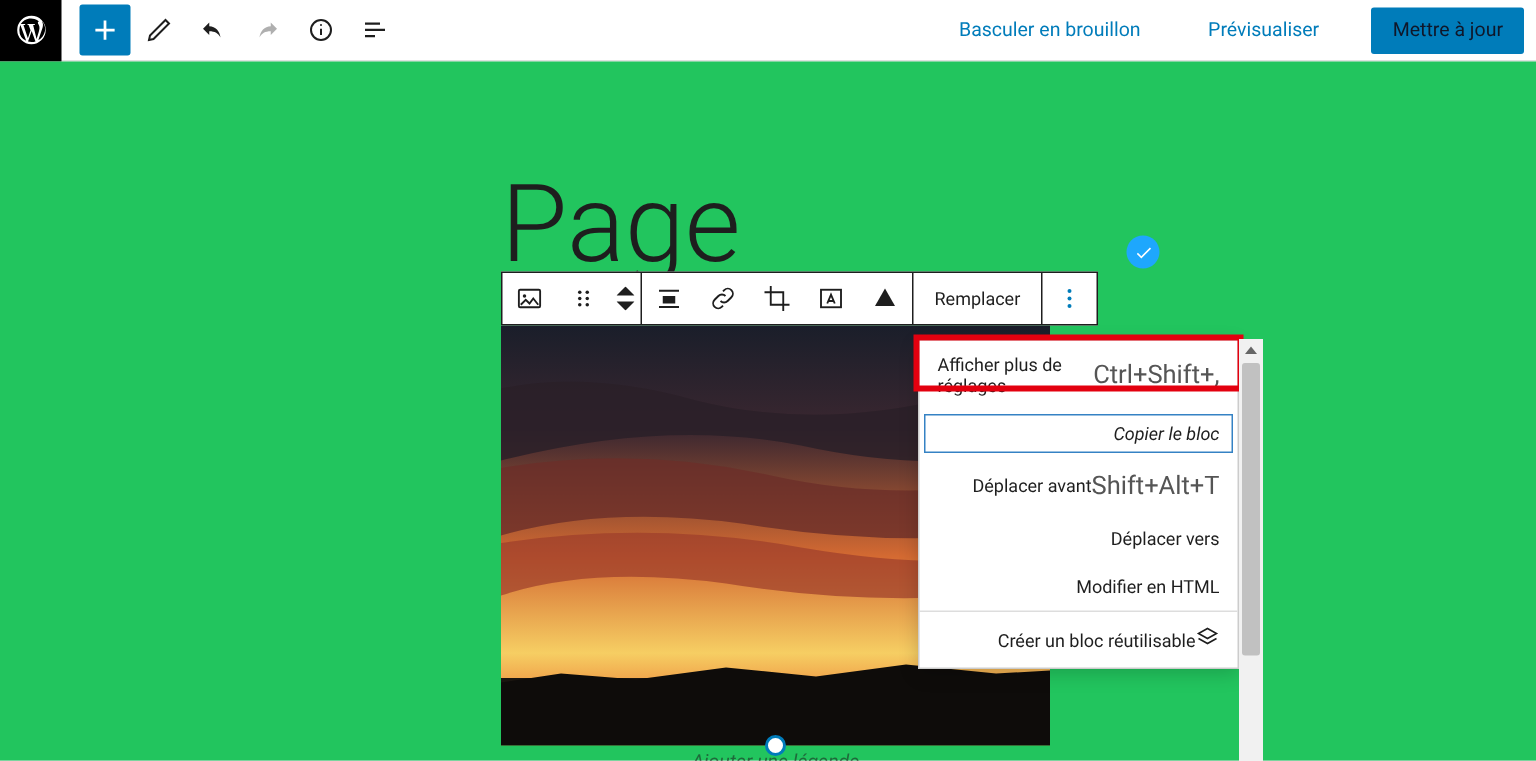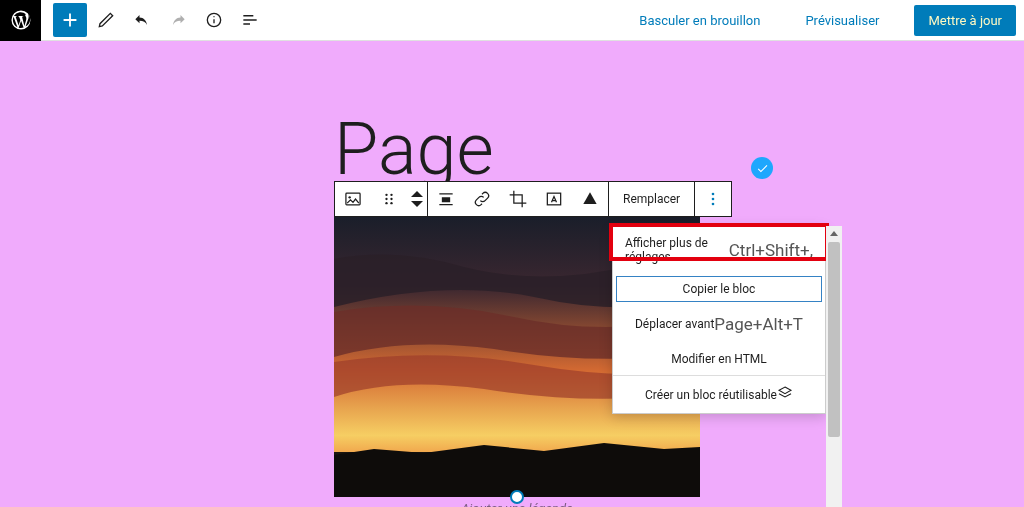--- a/index.html
+++ b/index.html
@@ -9,23 +9,23 @@
   .topbar { position: absolute; top:0; left:0; right:0; height:41px; background:#fff; border-bottom:1px solid #e0e0e0; display:flex; align-items:center; }
   .wp-logo { width:41px; height:41px; background:#000; display:flex; align-items:center; justify-content:center; }
   .wp-logo svg { fill:#fff; width:24px; height:24px; }
   .add-block { width:34px; height:34px; margin-left:12px; background:#007cba; border-radius:2px; display:flex; align-items:center; justify-content:center; color:#fff; font-size:22px; }
   .tb-icon { width:34px; height:34px; display:flex; align-items:center; justify-content:center; color:#1e1e1e; margin-left:2px; cursor:pointer; }
   .tb-icon.muted svg { opacity:.35; }
   .tb-icon svg { width:20px; height:20px; fill:currentColor; }
   .tb-icon.stroke svg { fill:none; stroke:currentColor; stroke-width:1.6; }
   .topbar-right { margin-left:auto; display:flex; align-items:center; padding-right:8px; gap:25px; }
   .link-btn { color:#007cba; font-size:13px; padding:6px 10px; cursor:pointer; }
-  .primary-btn { background:#007cba; color:#fef9c3; font-size:13px; padding:8px 14px; border-radius:2px; cursor:pointer; }
-
-  .canvas { position:absolute; top:41px; left:0; right:0; bottom:0; background:#f0abfc; }
+  .primary-btn { background:#007cba; color:#0f172a; font-size:13px; padding:8px 14px; border-radius:2px; cursor:pointer; }
+
+  .canvas { position:absolute; top:41px; left:0; right:0; bottom:0; background:#22c55e; }
 
   .title { position:absolute; left:334px; top:66px; font-size:72px; font-weight:300; color:#1e1e1e; letter-spacing:0; }
 
   .check-badge { position:absolute; left:751px; top:116px; width:22px; height:22px; border-radius:50%; background:#1ea7fd; display:flex; align-items:center; justify-content:center; }
   .check-badge svg { width:13px; height:13px; fill:#fff; }
 
   .block-tb { position:absolute; left:334px; top:140px; height:36px; background:#fff; border:1px solid #1e1e1e; display:flex; align-items:center; }
   .bt-seg { display:flex; align-items:center; height:100%;justify-content:center; }
   .bt-sep { width:1px; height:100%; background:#1e1e1e; }
   .bt-ico { width:36px; height:36px; display:flex; align-items:center; justify-content:center; cursor:pointer; }
@@ -37,22 +37,22 @@
   .bt-txt { padding:0 14px; font-size:12px; color:#1e1e1e; cursor:pointer; }
   .bt-more { width:36px; height:36px; display:flex; align-items:center; justify-content:center; cursor:pointer; }
   .bt-more svg circle { fill:#007cba; }
 
   .image-block { position:absolute; left:334px; top:176px; width:366px; height:280px; border-radius:2px; overflow:visible; }
   .image-block .sunset { width:100%; height:100%; display:block; }
   .resize-handle { position:absolute; left:50%; bottom:-7px; transform:translateX(-50%); width:14px; height:14px; border:2px solid #007cba; background:#fff; border-radius:50%; }
   .caption { position:absolute; left:334px; top:460px; width:366px; text-align:center; font-size:13px; color:rgba(30,30,30,.55); font-style:italic; }
 
   .dropdown { position:absolute; left:612px; top:185px; width:214px; background:#fff; box-shadow:0 3px 12px rgba(0,0,0,.18); border:1px solid #ccc; }
-  .dd-item { display:flex; align-items:center; justify-content:center; padding:9px 12px; font-size:12px; color:#1e1e1e; cursor:pointer; }
-  .dd-item.sel { outline:1px solid #3582c4; outline-offset:-4px; }
+  .dd-item { display:flex; align-items:center; justify-content:flex-end; padding:9px 12px; font-size:12px; color:#1e1e1e; cursor:pointer; }
+  .dd-item.sel { outline:1px solid #3582c4; outline-offset:-4px;font-style:italic; }
   .dd-short { color:#555; font-size:17px; }
   .dd-sep { height:1px; background:#ddd; }
   .dd-hl { position:absolute; border:4px solid #e3000f; pointer-events:none; }
   .dd-ico svg { width:16px; height:16px; }
 
   .scroll { position:absolute; right:0; top:185px; width:16px; height:301px; background:#f1f1f1; }
   .scroll-btn { height:16px; display:flex; align-items:center; justify-content:center; }
   .scroll-btn svg { width:10px; height:10px; fill:#666; }
   .scroll-thumb { position:absolute; top:16px; left:2px; right:2px; height:195px; background:#c1c1c1; border-radius:2px; }
 </style>
@@ -217,21 +217,25 @@
     <div class="dd-item">
       <span>Afficher plus de réglages</span>
         <span class="dd-short">Ctrl+Shift+,</span>
     </div>
     <div class="dd-item sel">
       <span>Copier le bloc</span>
         <span class="dd-short"></span>
     </div>
     <div class="dd-item">
       <span>Déplacer avant</span>
-        <span class="dd-short">Page+Alt+T</span>
+        <span class="dd-short">Shift+Alt+T</span>
+    </div>
+    <div class="dd-item">
+      <span>Déplacer vers</span>
+        <span class="dd-short"></span>
     </div>
     <div class="dd-item">
       <span>Modifier en HTML</span>
         <span class="dd-short"></span>
     </div>
     <div class="dd-sep"></div>
     <div class="dd-item">
       <span>Créer un bloc réutilisable</span>
       <span class="dd-ico"><svg viewBox="0 0 24 24" fill="none" stroke="#1e1e1e" stroke-width="1.6">
             <path d="M12 3l9 5-9 5-9-5 9-5z"></path>

